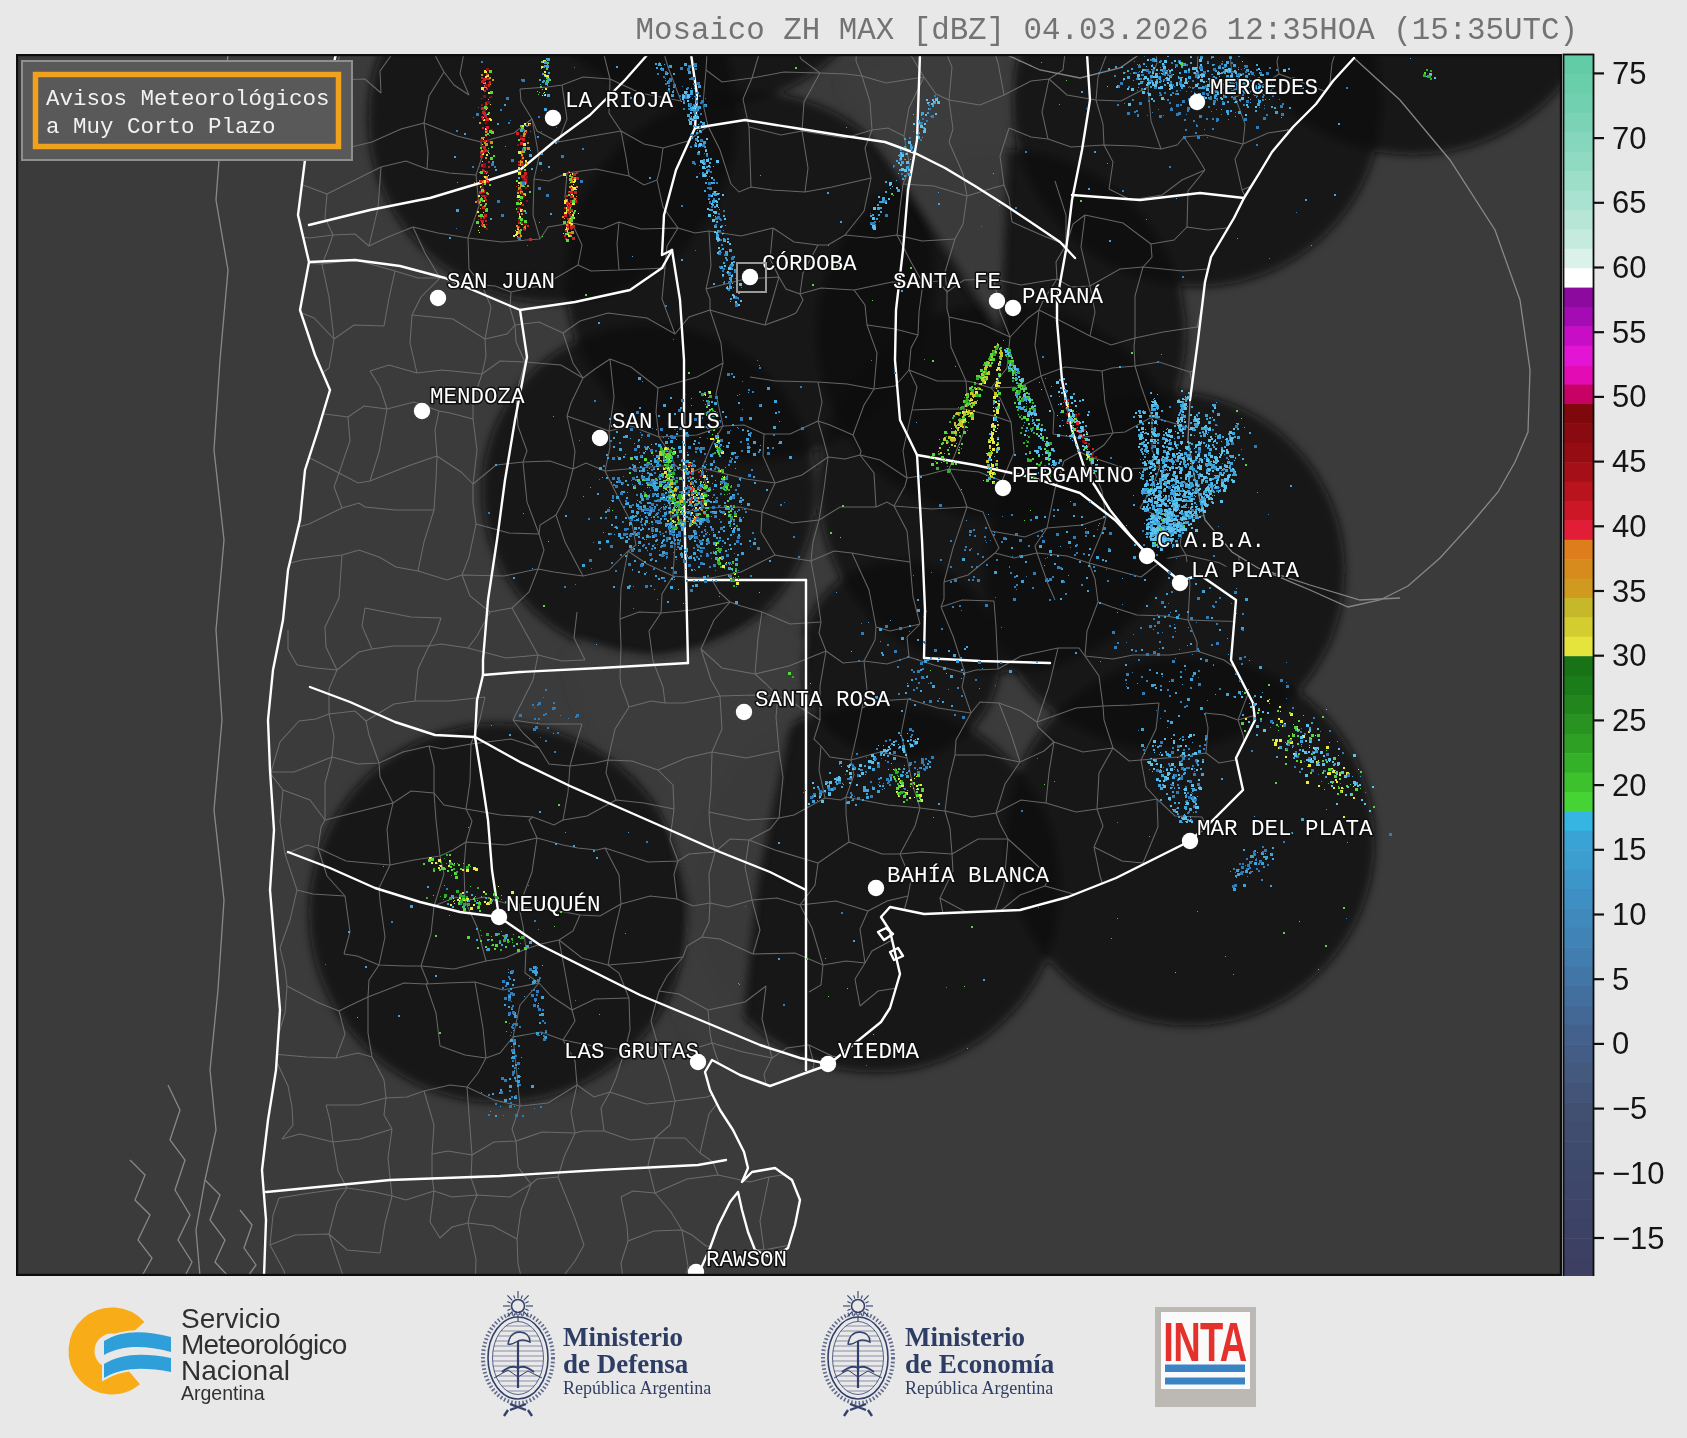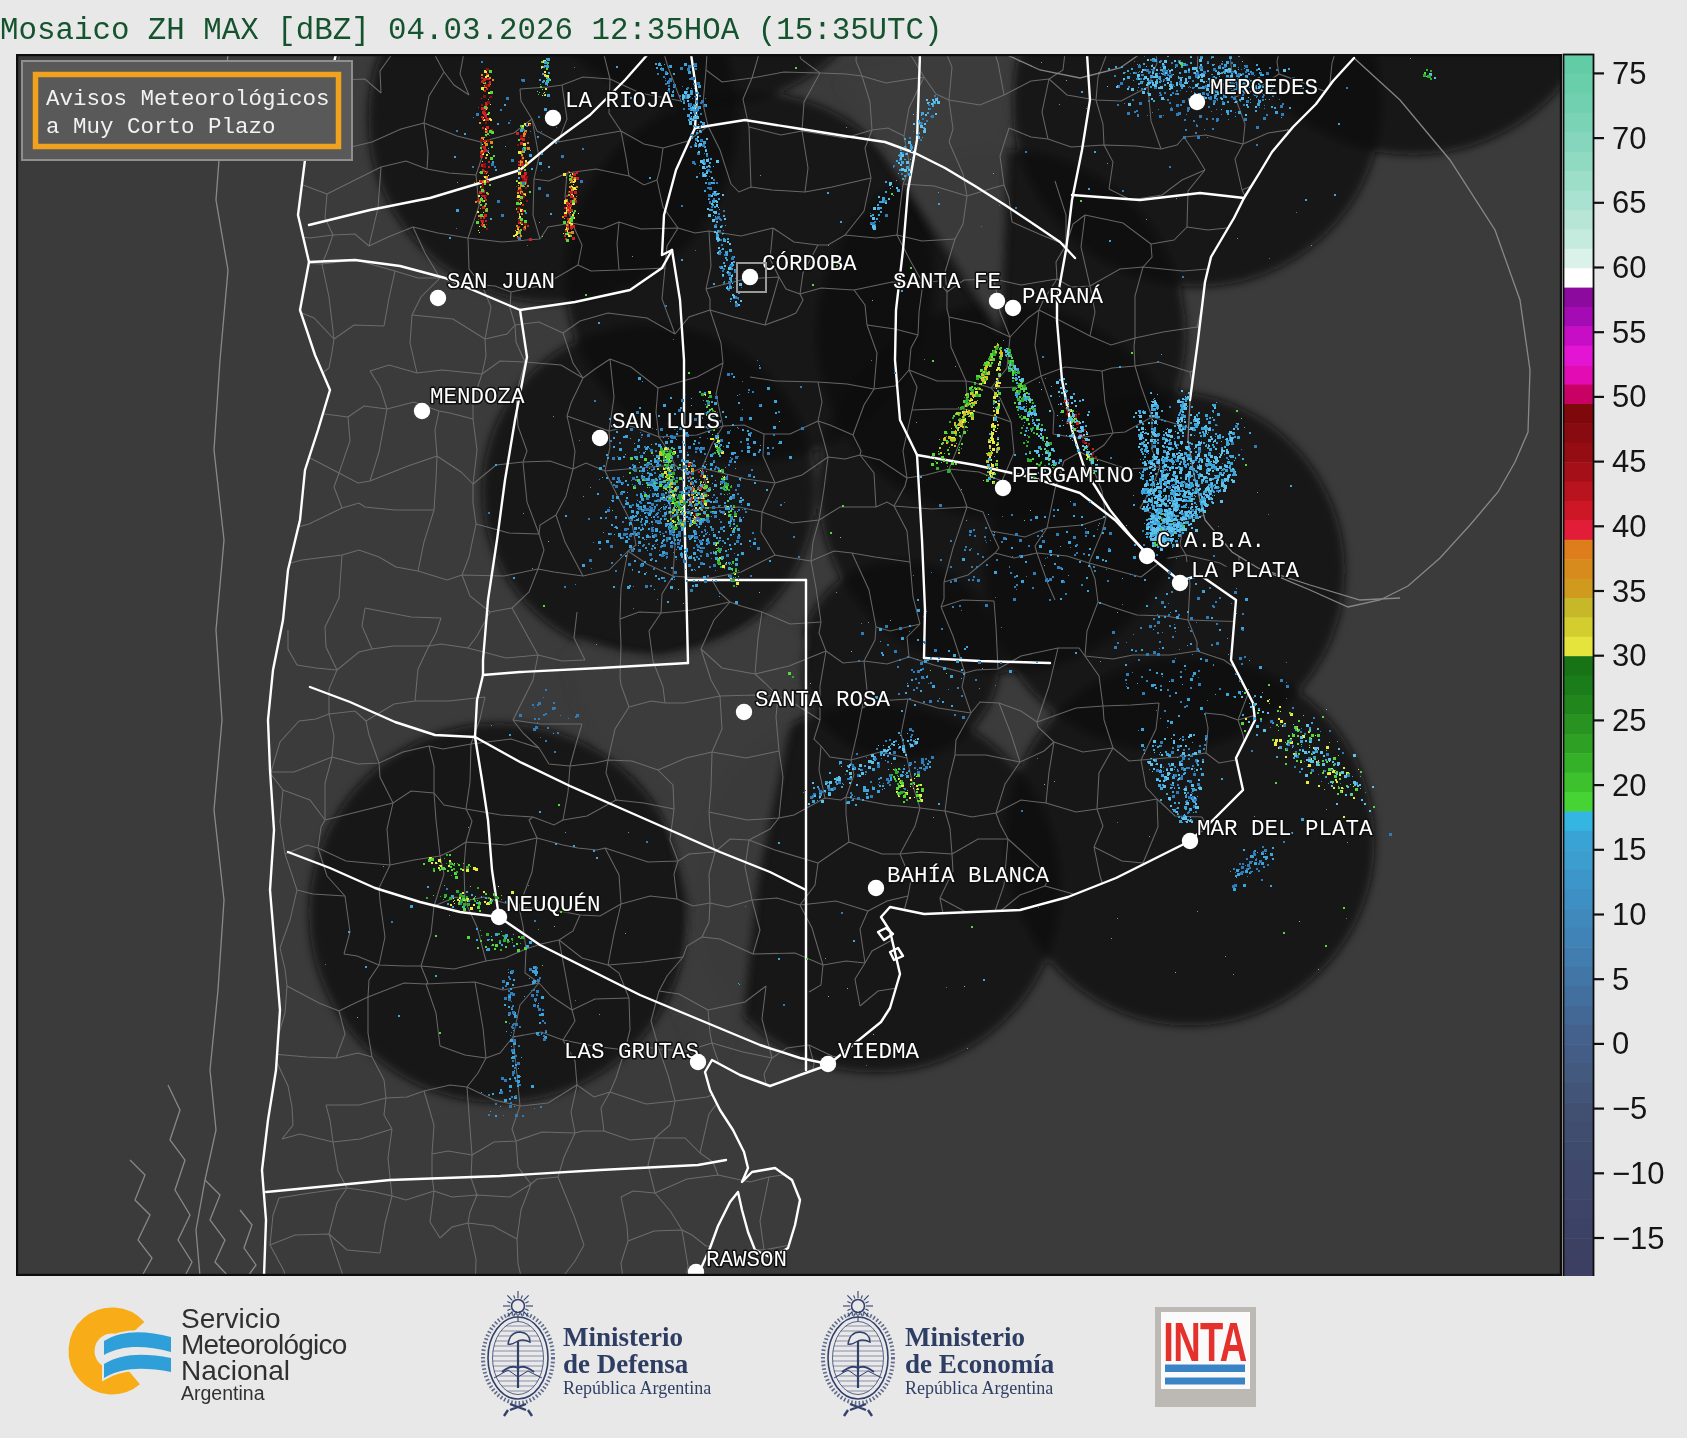--- a/index.html
+++ b/index.html
@@ -1,15 +1,15 @@
 <!DOCTYPE html>
 <html><head><meta charset="utf-8"><style>
 html,body{margin:0;padding:0;background:#e8e8e8;}
 #page{position:relative;width:1687px;height:1438px;background:#e8e8e8;overflow:hidden;}
-#title{position:absolute;left:0;top:13px;width:1578px;text-align:left;font-family:"Liberation Mono",monospace;font-size:30.8px;color:#14532d;white-space:pre;}
+#title{position:absolute;left:0;top:13px;width:1578px;text-align:right;font-family:"Liberation Mono",monospace;font-size:30.8px;color:#737373;white-space:pre;}
 </style></head>
 <body>
 <div id="page">
 <div id="title">Mosaico ZH MAX [dBZ] 04.03.2026 12:35HOA (15:35UTC)</div>
 <svg width="1546" height="1222" viewBox="16 54 1546 1222" style="position:absolute;left:16px;top:54px">
 <defs>
 <pattern id="dots" width="11" height="11" patternTransform="rotate(4)">
 <rect width="11" height="11" fill="none"></rect>
 <circle cx="3" cy="3" r="0.85" fill="#ffffff" opacity="0.13"></circle>
 </pattern>

